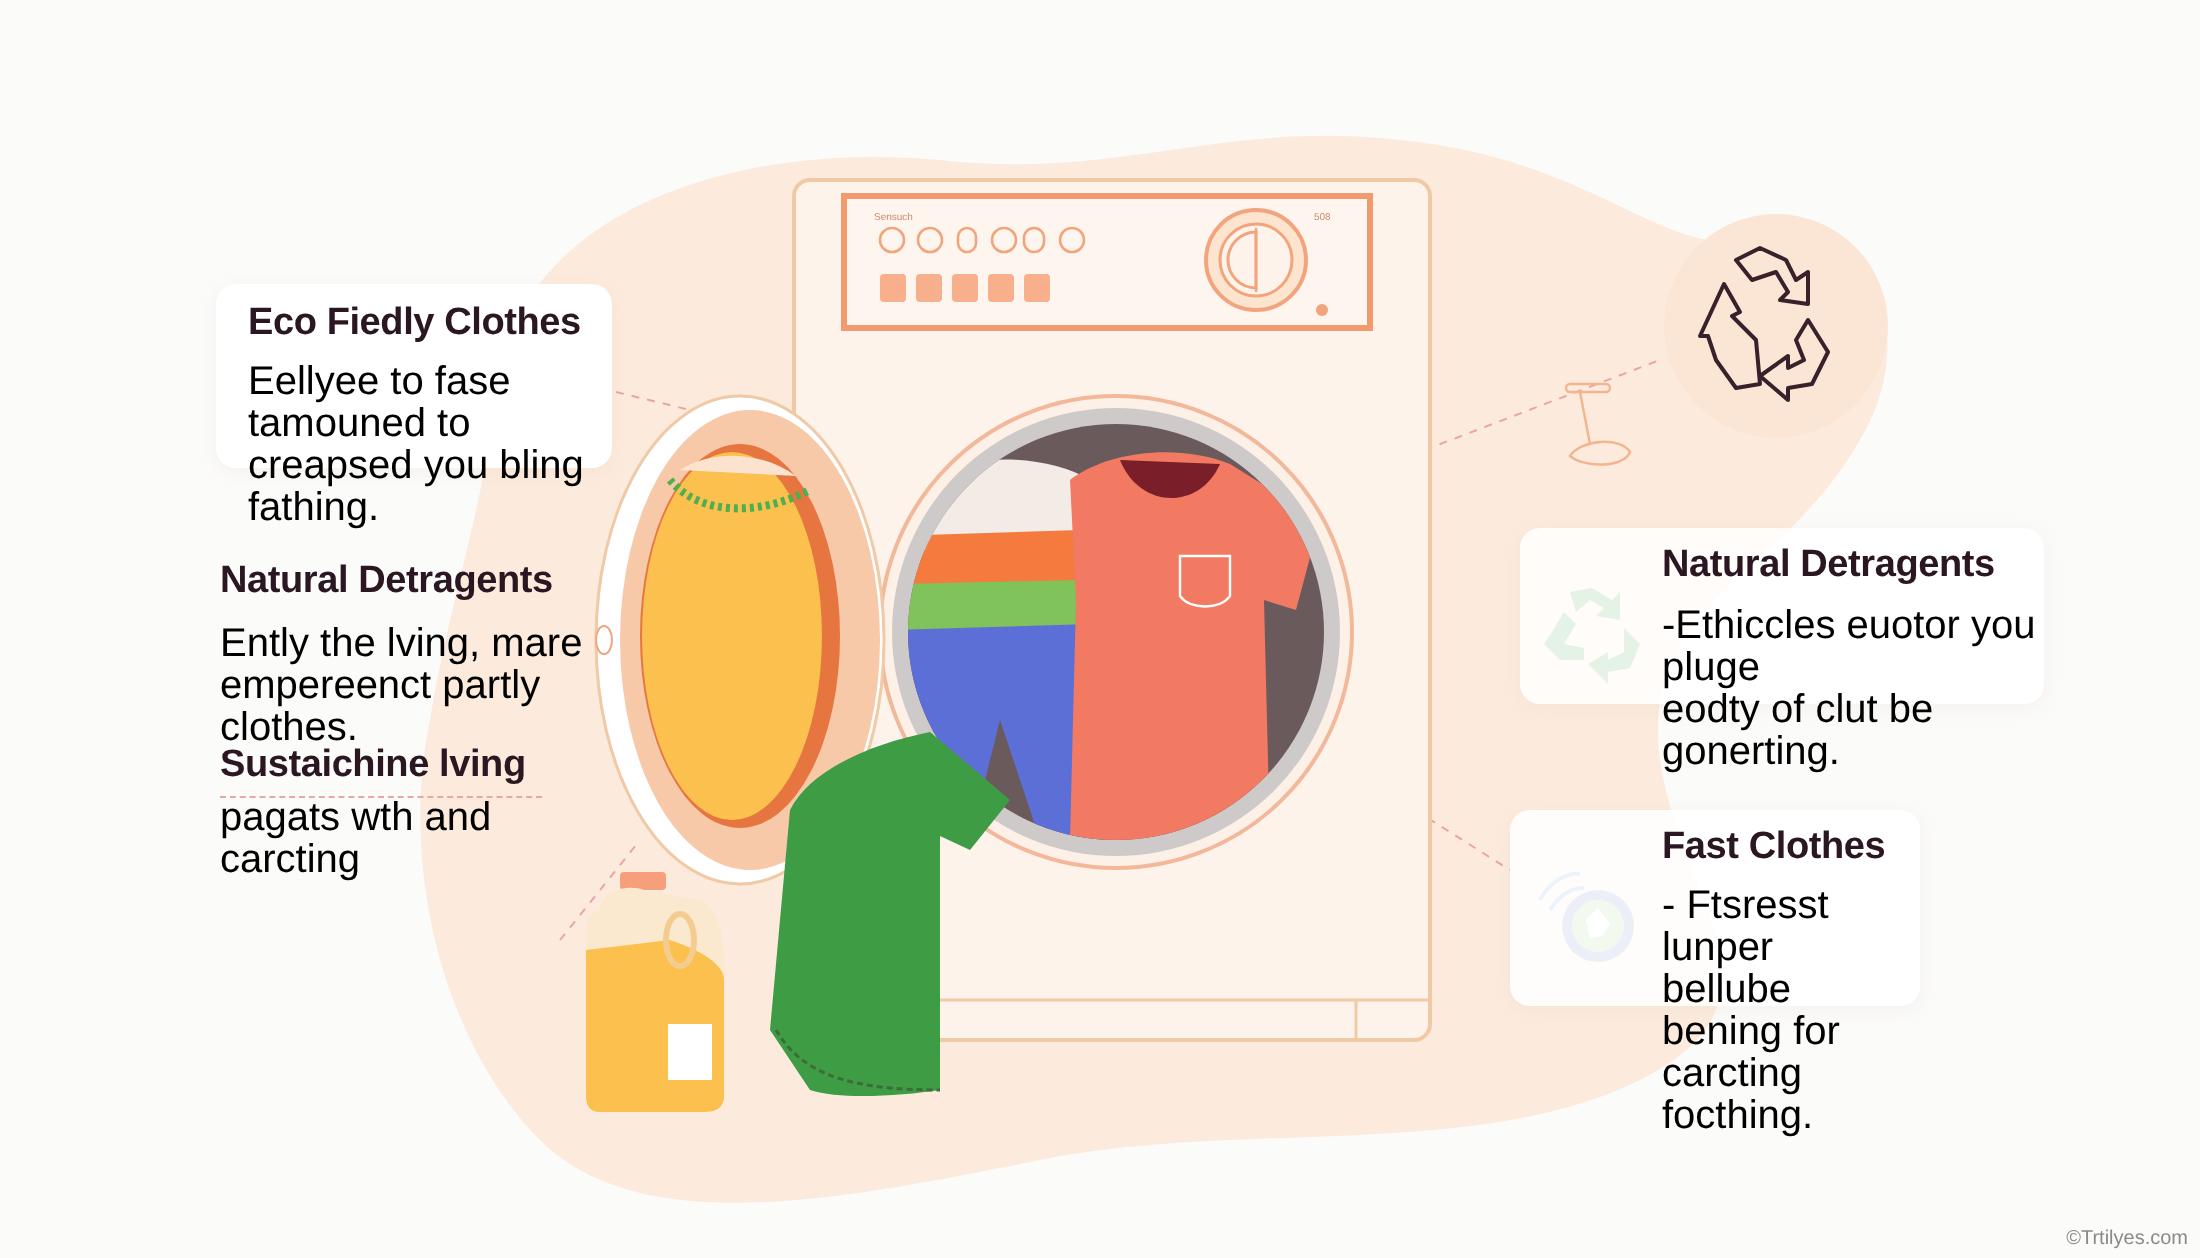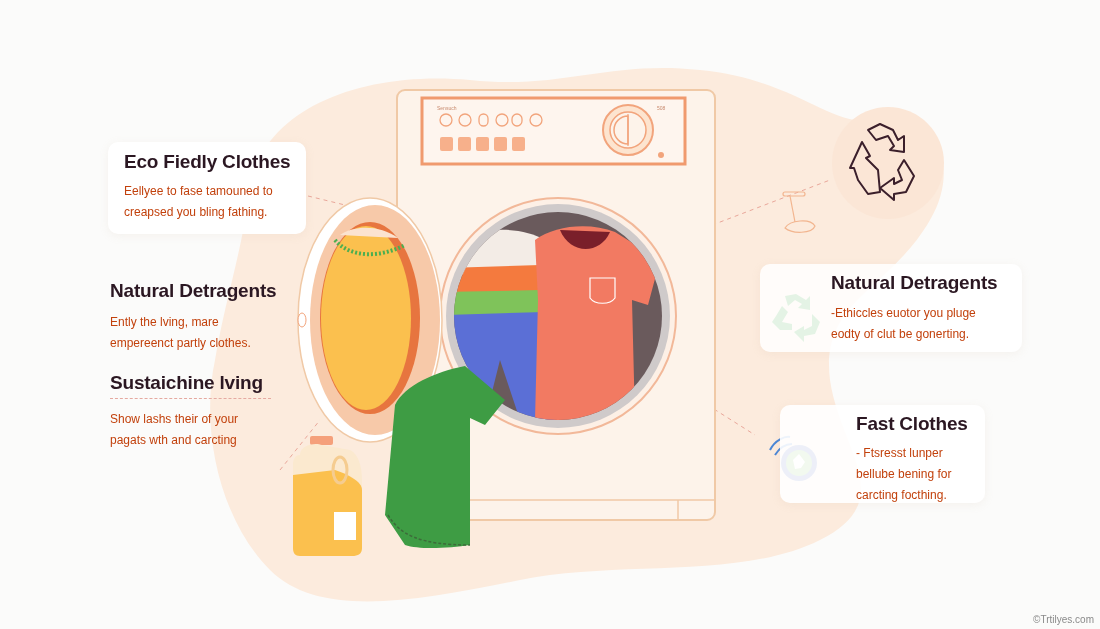--- a/index.html
+++ b/index.html
@@ -6,21 +6,21 @@
   html, body { width: 1100px; height: 629px; overflow: hidden; background: #fbfbfa; }
   body { position: relative; font-family: "Liberation Sans", "DejaVu Sans", sans-serif; color: #2a1a22; }
   .stage { position: absolute; left: 0; top: 0; width: 1100px; height: 629px; }
   .blob { position: absolute; left: 0; top: 0; }
   .card {
     position: absolute; background: #ffffff; border-radius: 10px;
     box-shadow: 0 2px 10px rgba(200,170,150,0.12);
   }
   .plain { position: absolute; }
   .title { font-weight: bold; font-size: 19px; color: #2b1722; letter-spacing: -0.2px; }
-  .body-text { font-size: 12px; line-height: 21px; color: #c2410c; }
+  .body-text { font-size: 20px; line-height: 21px; color: #000000; }
   .underline { border-bottom: 1px dashed #e5a9a0; padding-bottom: 4px; }
   .watermark { position: absolute; right: 6px; bottom: 4px; font-size: 10px; color: #8a8a8a; }
   svg text { font-family: "Liberation Sans", sans-serif; }
 </style>
 </head>
 <body>
 
 <div class="stage">
 
   <svg class="blob" width="1100" height="629" viewBox="0 0 1100 629">
@@ -141,31 +141,30 @@
   </div>
 
   <div class="plain" style="left:110px; top:280px; width:200px;">
     <div class="title">Natural Detragents</div>
     <div class="body-text" style="margin-top:10px;">Ently the lving, mare</div>
     <div class="body-text">empereenct partly clothes.</div>
   </div>
 
   <div class="plain" style="left:110px; top:372px; width:200px;">
     <div class="title underline" style="display:inline-block; padding-right:8px;">Sustaichine lving</div>
-    <div class="body-text" style="margin-top:10px;">Show lashs their of your</div>
     <div class="body-text">pagats wth and carcting</div>
   </div>
 
   <div class="card" style="left:760px; top:264px; width:262px; height:88px; padding:8px 0 0 71px; background:rgba(255,255,255,0.85);">
     <div class="title">Natural Detragents</div>
     <div class="body-text" style="margin-top:9px;">-Ethiccles euotor you pluge</div>
     <div class="body-text">eodty of clut be gonerting.</div>
   </div>
 
-  <div class="card" style="left:755px; top:405px; width:205px; height:98px; padding:8px 0 0 76px; background:rgba(255,255,255,0.9);margin-left:25px;">
+  <div class="card" style="left:755px; top:405px; width:205px; height:98px; padding:8px 0 0 76px; background:rgba(255,255,255,0.9);">
     <div class="title">Fast Clothes</div>
     <div class="body-text" style="margin-top:8px;">- Ftsresst lunper</div>
     <div class="body-text">bellube bening for</div>
     <div class="body-text">carcting focthing.</div>
   </div>
 
   <div class="watermark">©Trtilyes.com</div>
 </div>
 
 </body></html>

